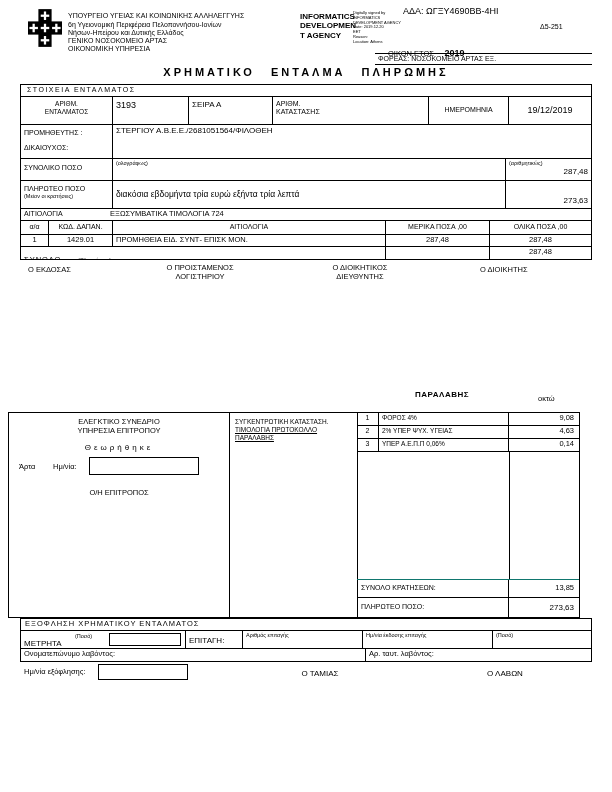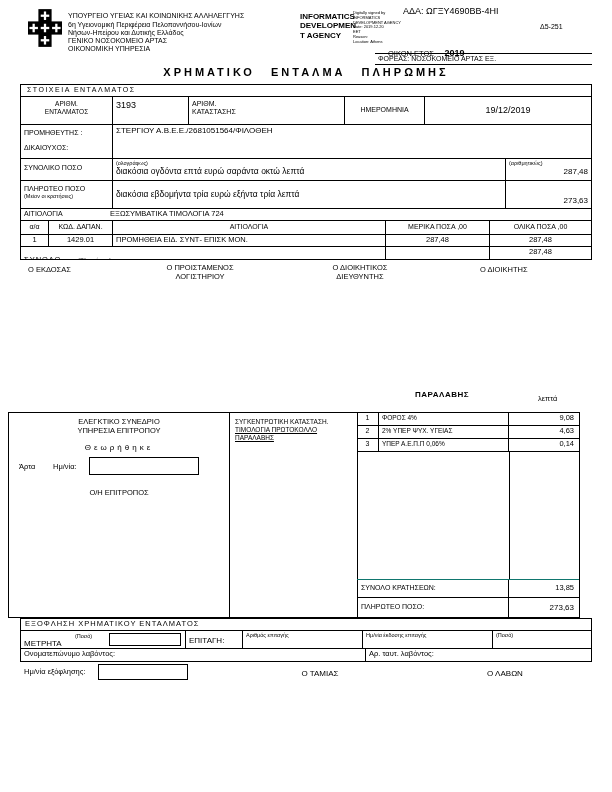--- a/index.html
+++ b/index.html
@@ -94,20 +94,21 @@
 
   <div class="abs box" style="left:20px;top:84px;width:572px">
 
     <div class="row" style="height:12px">
       <div class="cell last f7" style="letter-spacing:1.5px;padding-left:6px">ΣΤΟΙΧΕΙΑ ΕΝΤΑΛΜΑΤΟΣ</div>
     </div>
 
     <div class="row" style="height:28px">
       <div class="cell f65 ctr" style="width:92px;padding:3px 12px">ΑΡΙΘΜ. ΕΝΤΑΛΜΑΤΟΣ</div>
       <div class="cell f9" style="width:76px;padding-top:3px">3193</div>
+      <div class="cell f8" style="width:84px;padding-top:3px">ΣΕΙΡΑ Α</div>
       <div class="cell f7" style="width:156px;padding:3px 3px">
         <div style="width:52px">ΑΡΙΘΜ. ΚΑΤΑΣΤΑΣΗΣ</div>
       </div>
       <div class="cell f7 vc" style="width:80px">ΗΜΕΡΟΜΗΝΙΑ</div>
       <div class="cell last f9 vc">19/12/2019</div>
     </div>
 
     <div class="row" style="height:34px">
       <div class="cell" style="width:92px">
         <div class="f7" style="margin-top:3px">ΠΡΟΜΗΘΕΥΤΗΣ :</div>
@@ -115,21 +116,20 @@
       </div>
       <div class="cell last">
         <div class="f8" style="margin-top:0">ΣΤΕΡΓΙΟΥ Α.Β.Ε.Ε./2681051564/ΦΙΛΟΘΕΗ</div>
       </div>
     </div>
 
     <div class="row" style="height:22px">
       <div class="cell f7" style="width:92px;padding-top:5px">ΣΥΝΟΛΙΚΟ ΠΟΣΟ</div>
       <div class="cell" style="width:393px">
         <div class="f55">(ολογράφως)</div>
-        <div class="f85">διακόσια ογδόντα επτά ευρώ σαράντα οκτώ λεπτά</div>
       </div>
       <div class="cell last rel">
         <div class="f55">(αριθμητικώς)</div>
         <div class="abs f8" style="right:3px;top:8px">287,48</div>
       </div>
     </div>
 
     <div class="row" style="height:28px">
       <div class="cell" style="width:92px">
         <div class="f7" style="margin-top:3px">ΠΛΗΡΩΤΕΟ ΠΟΣΟ</div>
@@ -177,21 +177,21 @@
   </div>
 
   <div class="abs f75" style="left:28px;top:266px">Ο ΕΚΔΟΣΑΣ</div>
   <div class="abs f75 ctr" style="left:135px;top:264px;width:130px">Ο ΠΡΟΙΣΤΑΜΕΝΟΣ</div>
   <div class="abs f75 ctr" style="left:135px;top:273px;width:130px">ΛΟΓΙΣΤΗΡΙΟΥ</div>
   <div class="abs f75 ctr" style="left:295px;top:264px;width:130px">Ο ΔΙΟΙΚΗΤΙΚΟΣ</div>
   <div class="abs f75 ctr" style="left:295px;top:273px;width:130px">ΔΙΕΥΘΥΝΤΗΣ</div>
   <div class="abs f75" style="left:480px;top:266px">Ο ΔΙΟΙΚΗΤΗΣ</div>
 
   <div class="abs f8 b" style="left:415px;top:390px;letter-spacing:0.5px">ΠΑΡΑΛΑΒΗΣ</div>
-  <div class="abs f75" style="left:538px;top:395px">λεπτά</div>
+  <div class="abs f75" style="left:538px;top:395px">οκτώ</div>
 
   <div class="abs box rel" style="left:8px;top:412px;width:572px;height:206px">
 
     <div class="vline" style="left:220px;top:0;height:204px"></div>
     <div class="vline" style="left:348px;top:0;height:204px"></div>
     <div class="vline" style="left:500px;top:39px;height:127px"></div>
 
     <div class="abs f75 ctr" style="left:0;top:5px;width:220px">ΕΛΕΓΚΤΙΚΟ ΣΥΝΕΔΡΙΟ</div>
     <div class="abs f75 ctr" style="left:0;top:14px;width:220px">ΥΠΗΡΕΣΙΑ ΕΠΙΤΡΟΠΟΥ</div>
     <div class="abs f8 ctr" style="left:0;top:30px;width:220px;letter-spacing:3px">Θεωρήθηκε</div>

